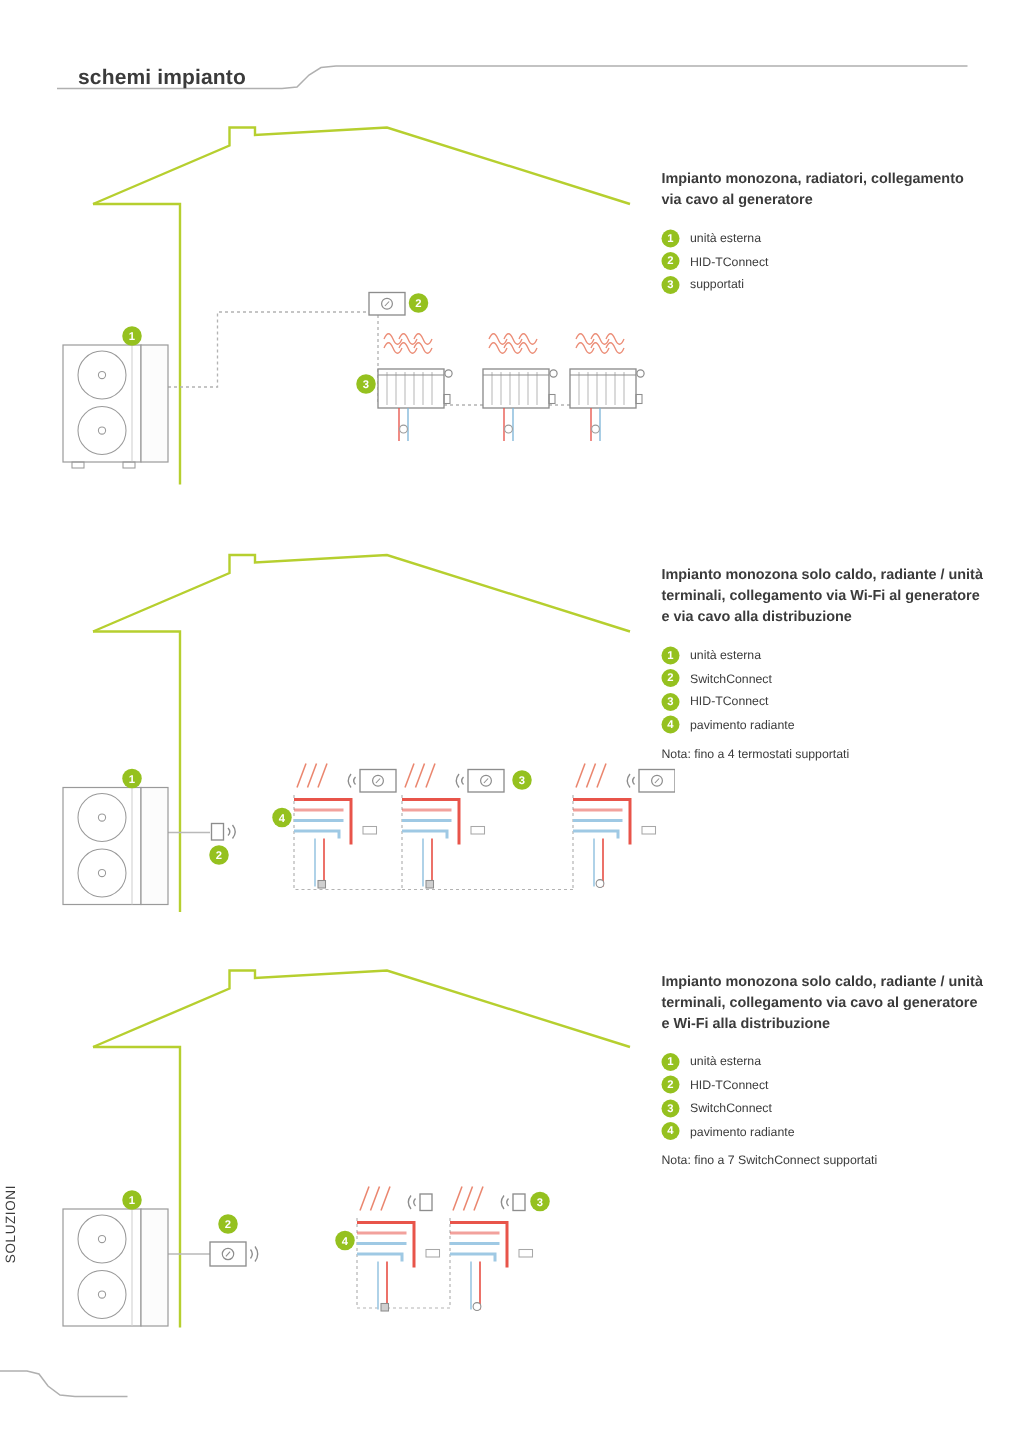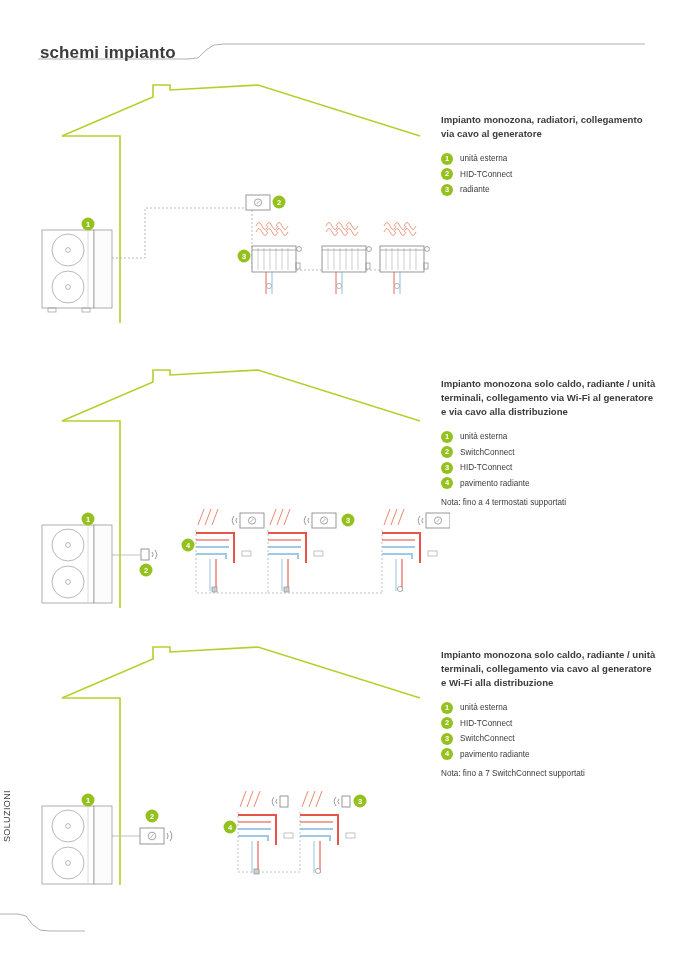--- a/index.html
+++ b/index.html
@@ -17,22 +17,22 @@
   }
 
   
   #page-header {
     position: absolute;
     left: 0; top: 0;
     width: 677px; height: 72px;
   }
   #header-title {
     position: absolute;
-    left: 40px; top: 43px;
-    font-size: 17px;
+    left: 52px; top: 43px;
+    font-size: 14px;
     font-weight: bold;
     color: #3b3b3b;
     letter-spacing: 0.1px;
     white-space: nowrap;
   }
   #header-rule {
     position: absolute;
     left: 0; top: 0;
     width: 677px; height: 72px;
     pointer-events: none;
@@ -248,21 +248,21 @@
     <li class="legend-item">
       <span class="badge">1</span>
       <span class="legend-label">unità esterna</span>
     </li>
     <li class="legend-item">
       <span class="badge">2</span>
       <span class="legend-label">HID-TConnect</span>
     </li>
     <li class="legend-item">
       <span class="badge">3</span>
-      <span class="legend-label">radiante</span>
+      <span class="legend-label">supportati</span>
     </li>
   </ul>
 </div>
 
 <div class="schematic" style="top:363px">
   <svg class="schematic-svg" viewBox="0 0 450 250" width="450" height="250">
     <g stroke="#b6cf2f" stroke-width="1.6" fill="none">
       <path d="M 62 58 L 153 19 L 153 7 L 170 7 L 170 12 L 258 7 L 420 58"></path>
       <path d="M 62 58 L 120 58 L 120 245"></path>
     </g>

